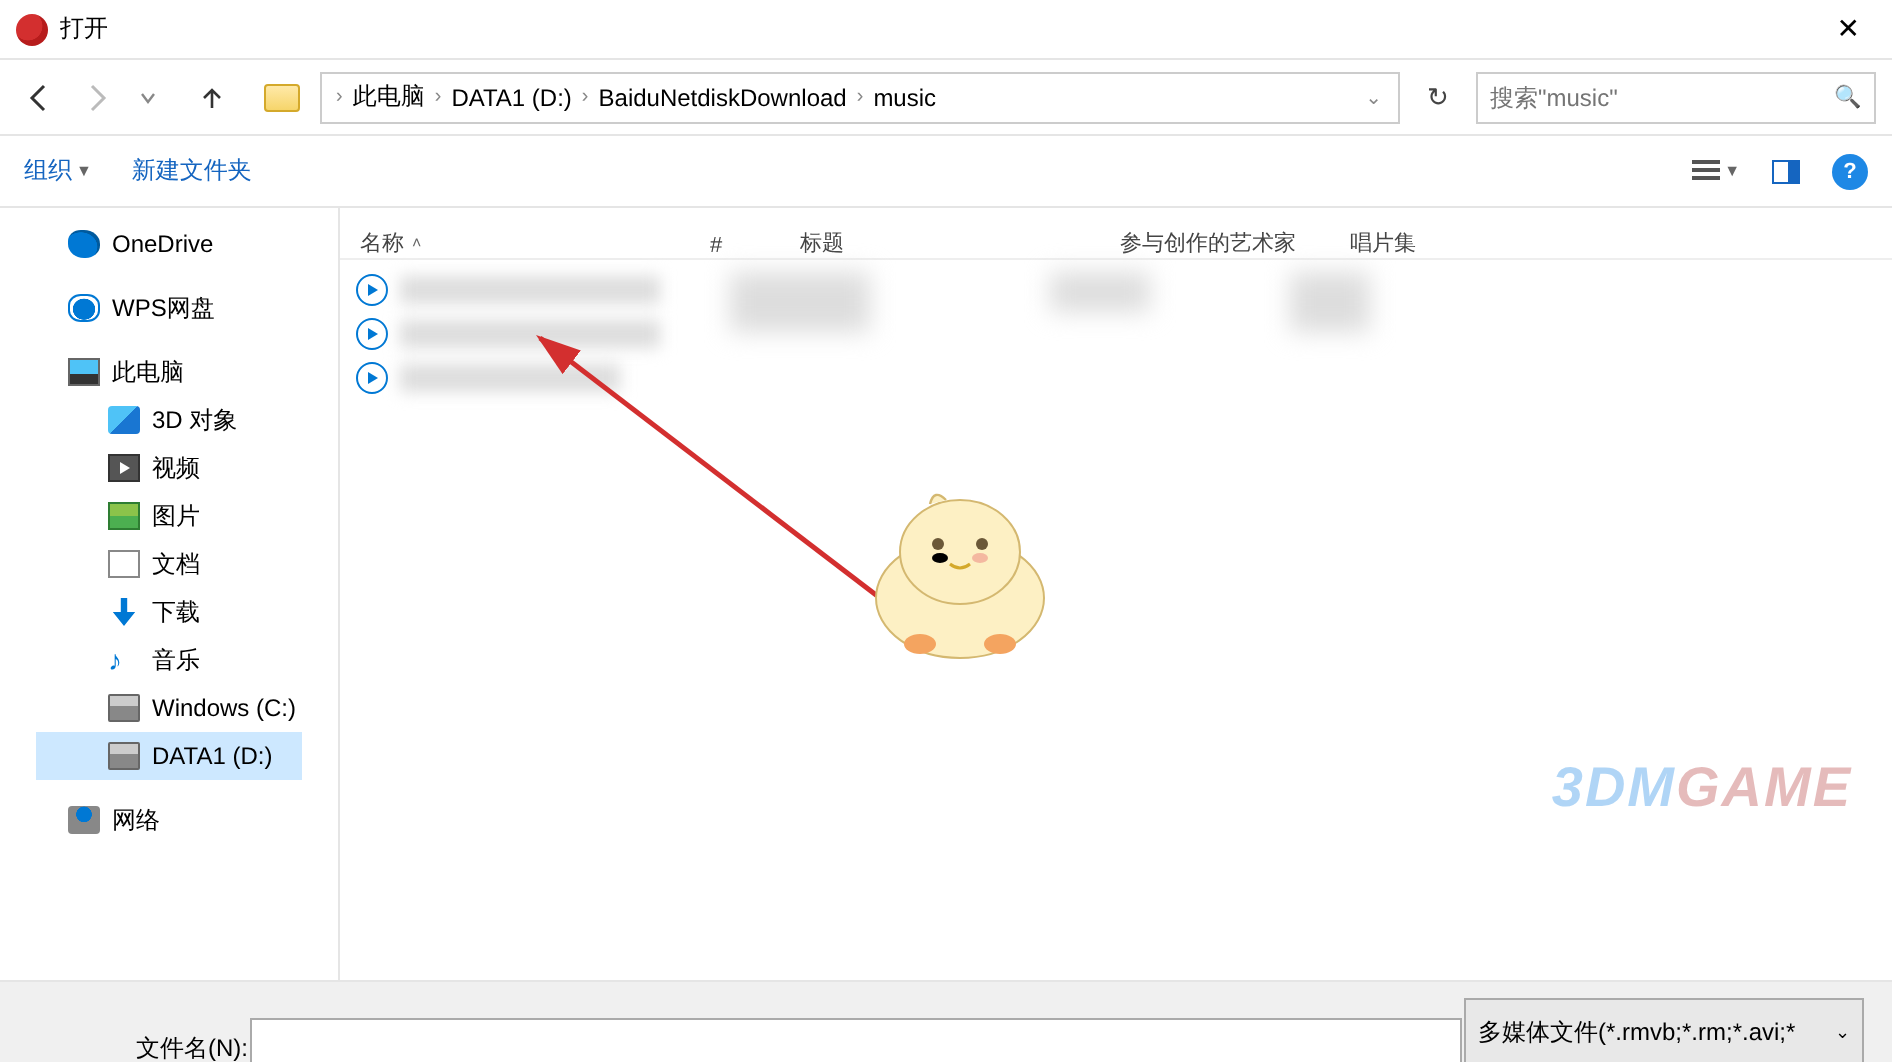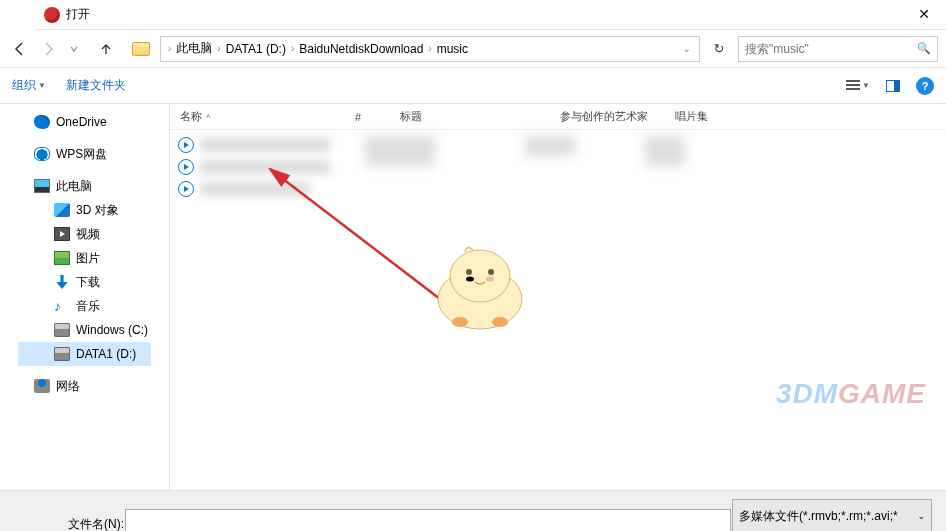--- a/index.html
+++ b/index.html
@@ -1,18 +1,18 @@
 <!DOCTYPE html>
 <html><head>
   <meta charset="utf-8">
   <style>
     * { box-sizing: border-box; margin: 0; padding: 0; }
     body { font-family: "Microsoft YaHei", "Segoe UI", sans-serif; font-size: 12px; background: #fff; width: 946px; height: 531px; overflow: hidden; position: relative; }
     
-    .titlebar { height: 30px; display: flex; align-items: center; padding: 0 8px; border-bottom: 1px solid #e5e5e5; position: relative; margin-left: 36px; }
+    .titlebar { height: 30px; display: flex; align-items: center; padding: 0 8px; border-bottom: 1px solid #e5e5e5; position: relative; }
     .titlebar-icon { width: 16px; height: 16px; border-radius: 50%; background: radial-gradient(circle at 6px 6px, #d32f2f 50%, #b71c1c 52%); margin-right: 6px; }
     .titlebar-title { font-size: 12px; }
     .titlebar-close { position: absolute; right: 8px; top: 4px; font-size: 14px; cursor: pointer; padding: 2px 8px; }
     
     .navbar { height: 38px; display: flex; align-items: center; padding: 0 8px; gap: 4px; border-bottom: 1px solid #e5e5e5; }
     .nav-btn { width: 24px; height: 24px; display: flex; align-items: center; justify-content: center; cursor: pointer; color: #888; }
     .nav-btn.enabled { color: #333; }
     .nav-arrow-down { margin-left: -2px; }
     .nav-up { margin: 0 4px; }
     .folder-icon-sm { width: 18px; height: 14px; background: linear-gradient(#ffe9a8, #f6d56b); border: 1px solid #d4a92b; border-radius: 2px; margin-left: 6px; margin-right: 2px; }
@@ -51,21 +51,21 @@
     .icon-video::before { content: ""; position: absolute; left: 5px; top: 3px; border-left: 5px solid #fff; border-top: 3px solid transparent; border-bottom: 3px solid transparent; }
     .icon-image { background: linear-gradient(#8bc34a 50%, #4caf50 50%); border: 1px solid #2e7d32; }
     .icon-doc { background: #fff; border: 1px solid #888; }
     .icon-download { background: #0078d4; clip-path: polygon(40% 0, 60% 0, 60% 50%, 85% 50%, 50% 100%, 15% 50%, 40% 50%); }
     .icon-music { color: #0078d4; font-size: 14px; line-height: 14px; }
     .icon-desktop { background: linear-gradient(#d4a92b 30%, #f6d56b 30%); border: 1px solid #b8860b; }
     .icon-drive { background: linear-gradient(#ccc 40%, #888 40%); border: 1px solid #666; border-radius: 1px; }
     .icon-network { background: radial-gradient(circle at 50% 30%, #0078d4 30%, transparent 32%), linear-gradient(#888 0 100%); border-radius: 2px; }
     
     .content { flex: 1; position: relative; overflow: auto; }
-    .columns { display: flex; height: 26px; border-bottom: 1px solid #eee; align-items: center; font-size: 11px; color: #444; }
+    .columns { display: flex; height: 26px; border-bottom: 1px solid #eee; align-items: flex-end; font-size: 11px; color: #444; }
     .col { padding: 0 10px; border-right: 1px solid transparent; cursor: pointer; display: flex; align-items: center; gap: 4px; }
     .col-name { width: 175px; } .col-num { width: 45px; } .col-title { width: 160px; } .col-artist { width: 115px; } .col-album { width: 100px; }
     .sort-ind { font-size: 8px; color: #666; }
     
     .file-list { padding: 4px 0; }
     .file-row { display: flex; align-items: center; height: 22px; padding: 0 8px; gap: 6px; cursor: pointer; }
     .file-icon { width: 16px; height: 16px; background: #fff; border: 1px solid #0078d4; border-radius: 50%; position: relative; flex-shrink: 0; }
     .file-icon::before { content: ""; position: absolute; left: 5px; top: 4px; border-left: 5px solid #0078d4; border-top: 3px solid transparent; border-bottom: 3px solid transparent; }
     .blur-box { background: #ddd; filter: blur(4px); height: 14px; }
     .file-row .blur-box.name { width: 130px; }
@@ -181,20 +181,24 @@
       </div>
     <div class="tree-item indent">
         <span class="icon-sm icon-video"></span>
         <span class="tree-label">视频</span>
       </div>
     <div class="tree-item indent">
         <span class="icon-sm icon-image"></span>
         <span class="tree-label">图片</span>
       </div>
     <div class="tree-item indent">
+        <span class="icon-sm icon-doc"></span>
+        <span class="tree-label">文档</span>
+      </div>
+    <div class="tree-item indent">
         <span class="icon-sm icon-download"></span>
         <span class="tree-label">下载</span>
       </div>
     <div class="tree-item indent">
         <span class="icon-sm icon-music">♪</span>
         <span class="tree-label">音乐</span>
       </div>
     <div class="tree-item indent">
         <span class="icon-sm icon-drive"></span>
         <span class="tree-label">Windows (C:)</span>

